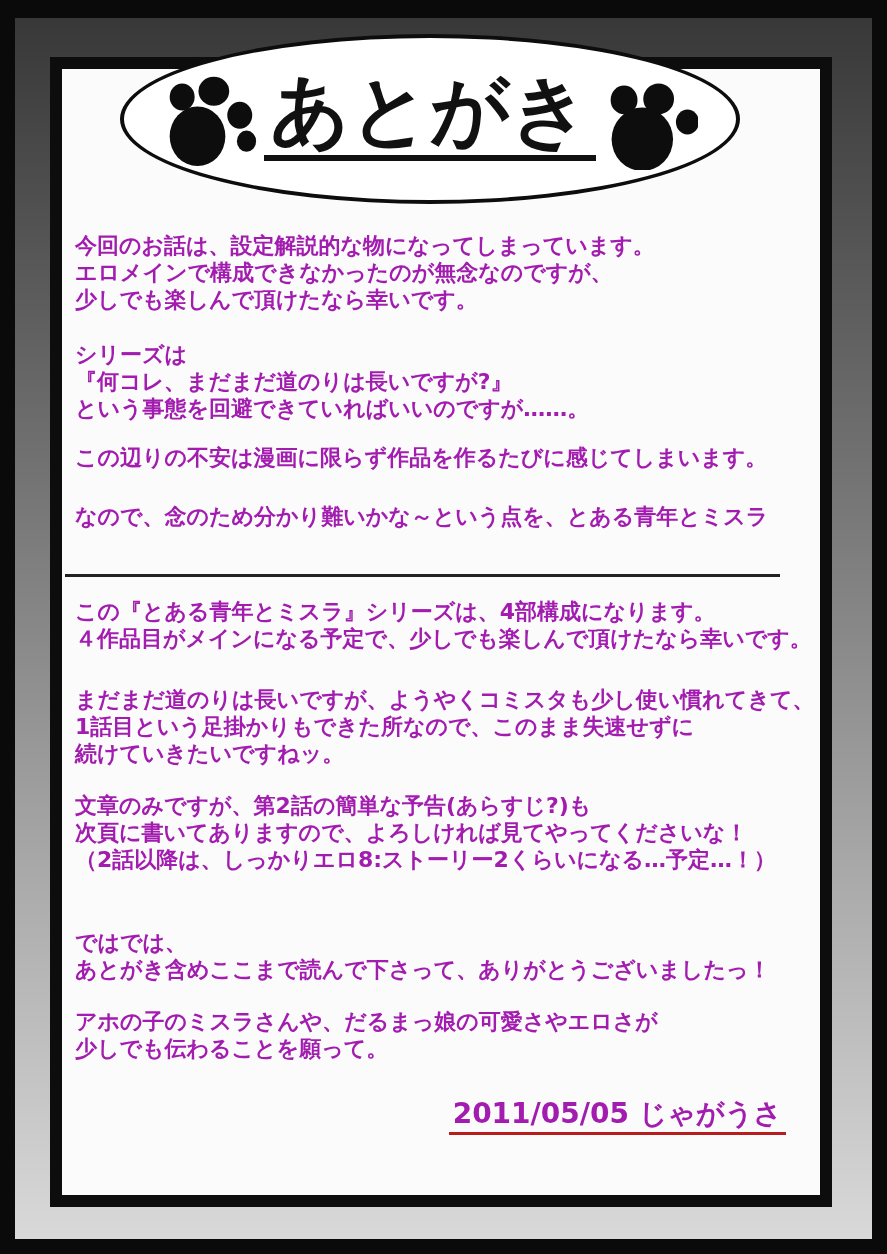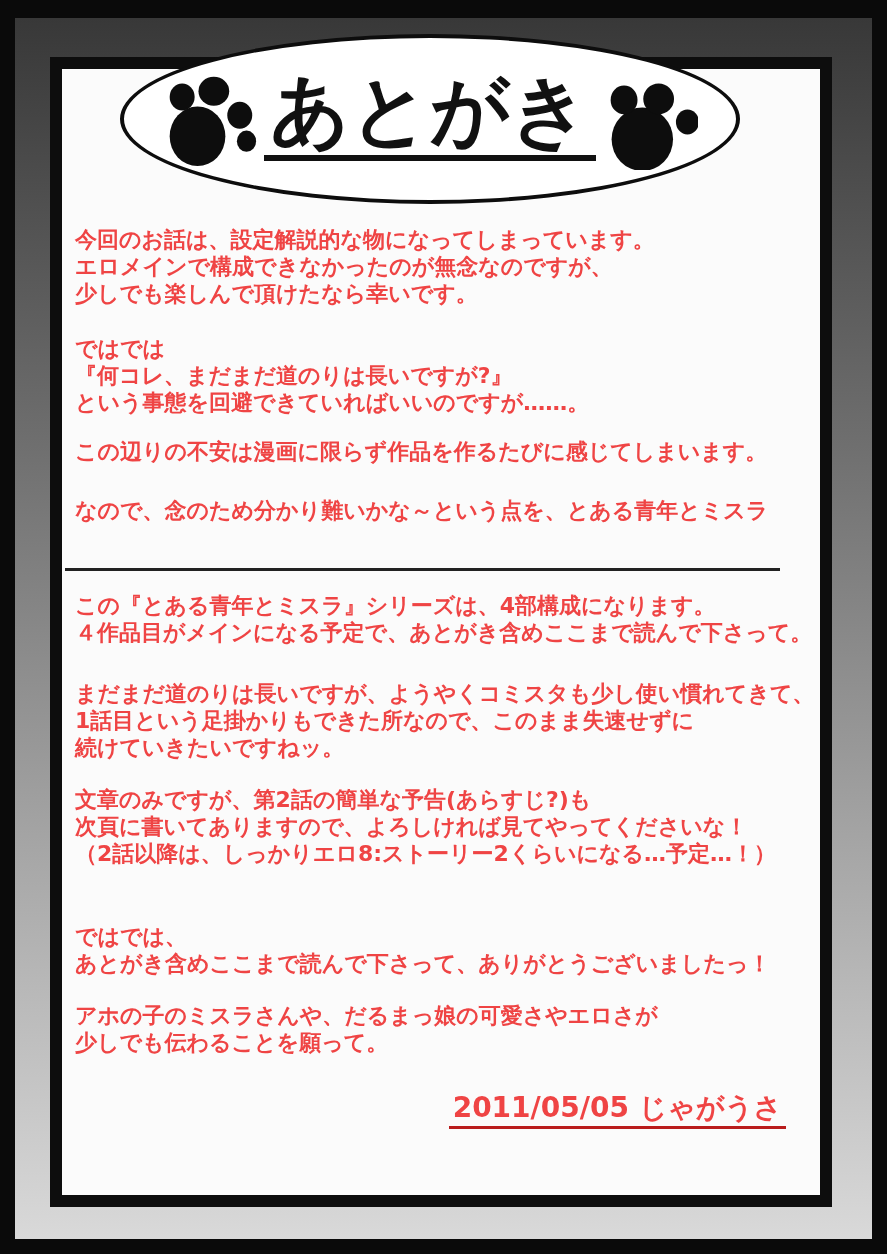--- a/index.html
+++ b/index.html
@@ -54,22 +54,22 @@
     line-height: 1;
     white-space: nowrap;
     border-bottom: 6px solid #111;
     padding: 0 6px 6px 6px;
     margin-top: -6px;
   }
 
   
   .content {
     position: absolute;
-    left: 13px; top: 157px; right: 6px;
-    color: #ef4444;
+    left: 13px; top: 163px; right: 6px;
+    color: #a21caf;
     font-size: 22px;
     line-height: 27px;
     font-weight: bold;
     letter-spacing: 0;
   }
   .para { margin: 0; }
   .line { white-space: nowrap; }
 
   .divider {
     height: 3px;
@@ -102,38 +102,38 @@
 
       <div class="content">
 
         <div class="para" style="margin-bottom:28px">
           <div class="line">今回のお話は、設定解説的な物になってしまっています。</div>
           <div class="line">エロメインで構成できなかったのが無念なのですが、</div>
           <div class="line">少しでも楽しんで頂けたなら幸いです。</div>
         </div>
 
         <div class="para" style="margin-bottom:22px">
-          <div class="line">ではでは</div>
+          <div class="line">シリーズは</div>
           <div class="line">『何コレ、まだまだ道のりは長いですが?』</div>
           <div class="line">という事態を回避できていればいいのですが……。</div>
         </div>
 
         <div class="para" style="margin-bottom:32px">
           <div class="line">この辺りの不安は漫画に限らず作品を作るたびに感じてしまいます。</div>
         </div>
 
         <div class="para">
           <div class="line">なので、念のため分かり難いかな～という点を、とある青年とミスラ</div>
         </div>
 
         <div class="divider"></div>
 
         <div class="para" style="margin-bottom:34px">
           <div class="line">この『とある青年とミスラ』シリーズは、4部構成になります。</div>
-          <div class="line">４作品目がメインになる予定で、あとがき含めここまで読んで下さって。</div>
+          <div class="line">４作品目がメインになる予定で、少しでも楽しんで頂けたなら幸いです。</div>
         </div>
 
         <div class="para" style="margin-bottom:25px">
           <div class="line">まだまだ道のりは長いですが、ようやくコミスタも少し使い慣れてきて、</div>
           <div class="line">1話目という足掛かりもできた所なので、このまま失速せずに</div>
           <div class="line">続けていきたいですねッ。</div>
         </div>
 
         <div class="para" style="margin-bottom:56px">
           <div class="line">文章のみですが、第2話の簡単な予告(あらすじ?)も</div>

